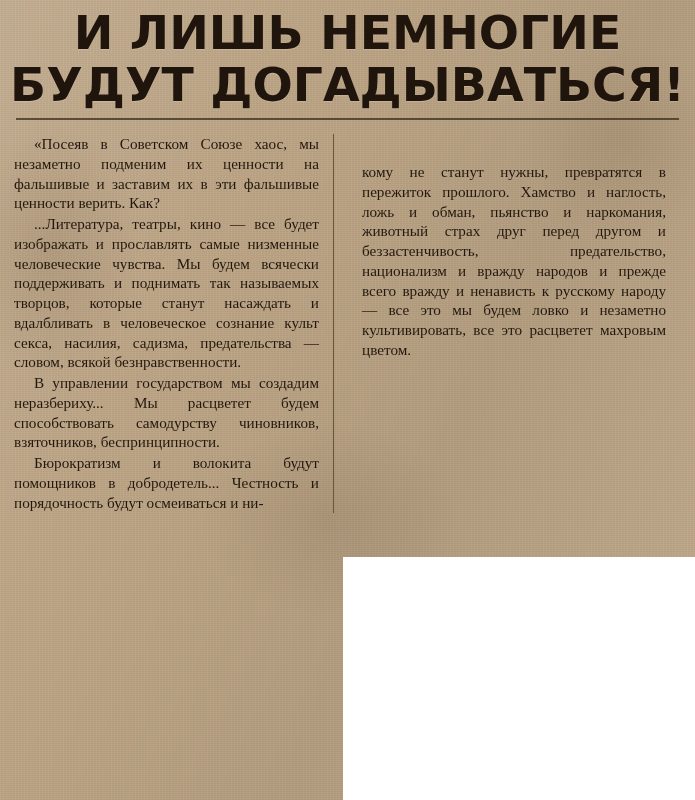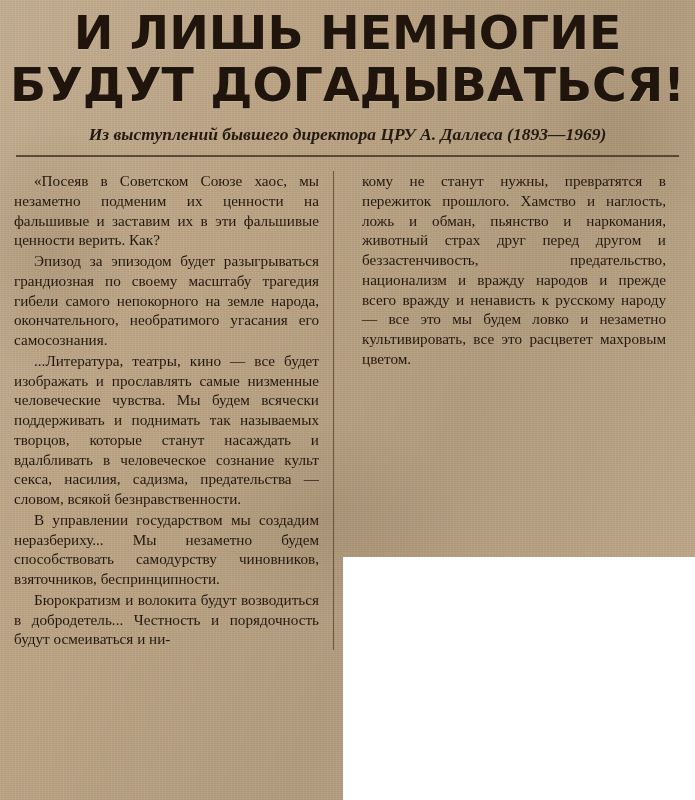--- a/index.html
+++ b/index.html
@@ -113,20 +113,21 @@
     text-indent: 20px;
     text-align: justify;
     font-family: "Liberation Serif", serif;
     font-size: 15.2px;
     line-height: 1.30;
     color: #23180e;
     -webkit-font-smoothing: none;
   }
   .col.right p {
     text-align: justify;
+    margin-top: 28px;
   }
   .col.right p.first {
     text-indent: 0;
   }
 
   
   .blotch {
     position: absolute;
     border-radius: 50%;
     pointer-events: none;
@@ -145,32 +146,30 @@
   <div class="blotch b2"></div>
   <div class="blotch b3"></div>
 
   <div class="paper-inner">
 
     <div class="headline">
       <div class="headline-line l1">И ЛИШЬ НЕМНОГИЕ</div>
       <div class="headline-line l2">БУДУТ ДОГАДЫВАТЬСЯ!</div>
     </div>
 
-    <div class="subhead">Из выступлений бывшего директора ЦРУ А. Даллеса (1893—1969)</div>
 
     <div class="rule"></div>
 
     <div class="columns">
 
       <div class="col left">
         <p>«Посеяв в Советском Союзе хаос, мы незаметно подменим их ценности на фальшивые и заставим их в эти фальшивые ценности верить. Как?</p>
-        <p>Эпизод за эпизодом будет разыгрываться грандиозная по своему масштабу трагедия гибели самого непокорного на земле народа, окончательного, необратимого угасания его самосознания.</p>
         <p>...Литература, театры, кино — все будет изображать и прославлять самые низменные человеческие чувства. Мы будем всячески поддерживать и поднимать так называемых творцов, которые станут насаждать и вдалбливать в человеческое сознание культ секса, насилия, садизма, предательства — словом, всякой безнравственности.</p>
-        <p>В управлении государством мы создадим неразбериху... Мы незаметно будем способствовать самодурству чиновников, взяточников, беспринципности.</p>
-        <p>Бюрократизм и волокита будут возводиться в добродетель... Честность и порядочность будут осмеиваться и ни-</p>
+        <p>В управлении государством мы создадим неразбериху... Мы расцветет будем способствовать самодурству чиновников, взяточников, беспринципности.</p>
+        <p>Бюрократизм и волокита будут помощников в добродетель... Честность и порядочность будут осмеиваться и ни-</p>
       </div>
 
       <div class="col right">
         <p class="first">кому не станут нужны, превратятся в пережиток прошлого. Хамство и наглость, ложь и обман, пьянство и наркомания, животный страх друг перед другом и беззастенчивость, предательство, национализм и вражду народов и прежде всего вражду и ненависть к русскому народу — все это мы будем ловко и незаметно культивировать, все это расцветет махровым цветом.</p>
       </div>
 
     </div>
   </div>
 
   <div id="cutout"></div>

